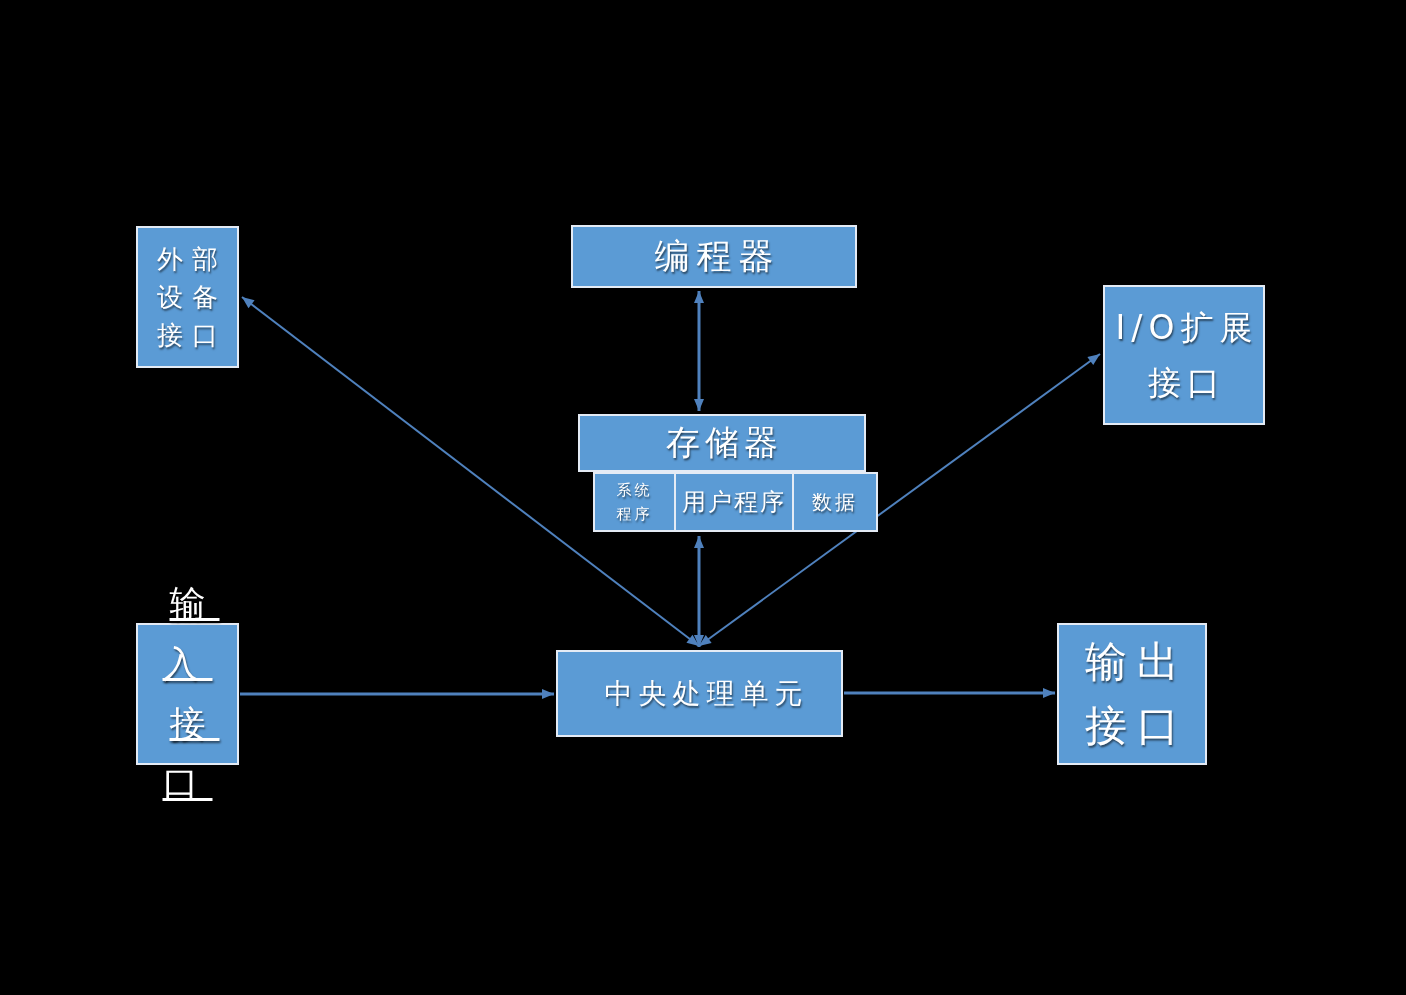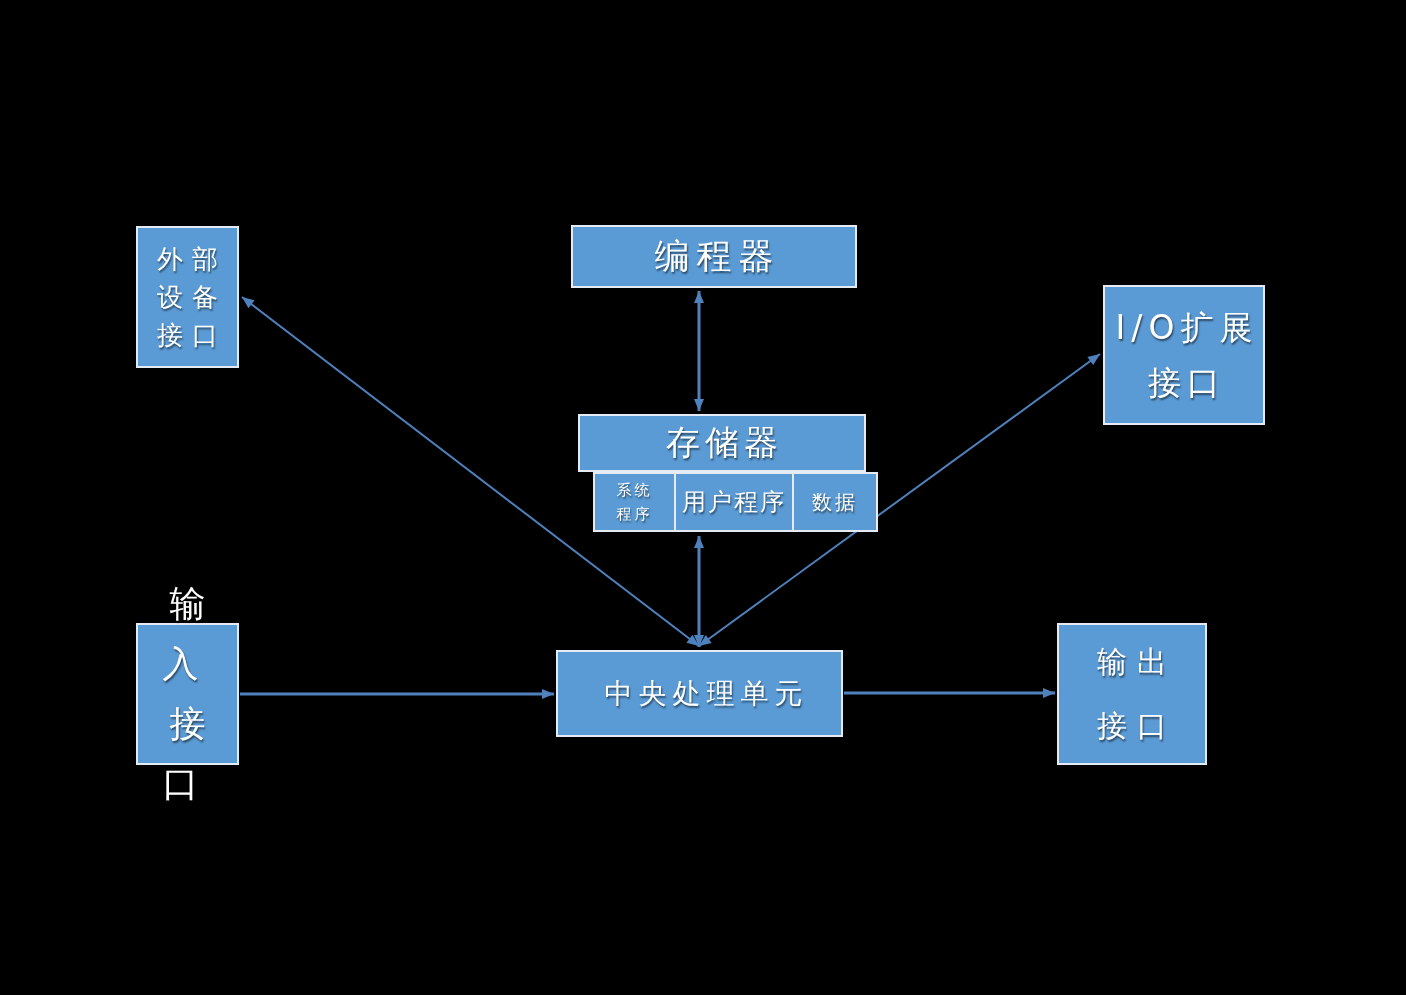--- a/index.html
+++ b/index.html
@@ -70,25 +70,25 @@
   .mem-cell-sys  { width: 80px;  font-size: 15px; line-height: 24px; letter-spacing: 3px; }
   .mem-cell-user { width: 120px; font-size: 24px; letter-spacing: 2px; }
   .mem-cell-data { width: 85px;  font-size: 20px; letter-spacing: 3px; align-items: center; }
 
   .box-cpu {
     left: 556px; top: 650px; width: 287px; height: 87px;
     font-size: 28px; line-height: 40px; letter-spacing: 6px; text-indent: 6px; padding-left: 8px;
   }
   .box-input {
     left: 136px; top: 623px; width: 103px; height: 142px;
-    font-size: 36px; line-height: 60px; letter-spacing: 14px; text-indent: 14px;
+    font-size: 36px; line-height: 60px; letter-spacing: 14px; text-indent: 14px; text-decoration: underline;
   }
   .box-output {
     left: 1057px; top: 623px; width: 150px; height: 142px;
-    font-size: 30px; line-height: 64px; letter-spacing: 10px; text-indent: 10px;
+    font-size: 42px; line-height: 64px; letter-spacing: 10px; text-indent: 10px;
   }
 </style>
 </head>
 <body>
 
 <div class="canvas">
 
   <svg class="edges-layer" width="1406" height="995" viewBox="0 0 1406 995" xmlns="http://www.w3.org/2000/svg">
     <defs>
       <marker id="ah" markerUnits="userSpaceOnUse" markerWidth="14" markerHeight="12" refX="13" refY="6" orient="auto-start-reverse">

